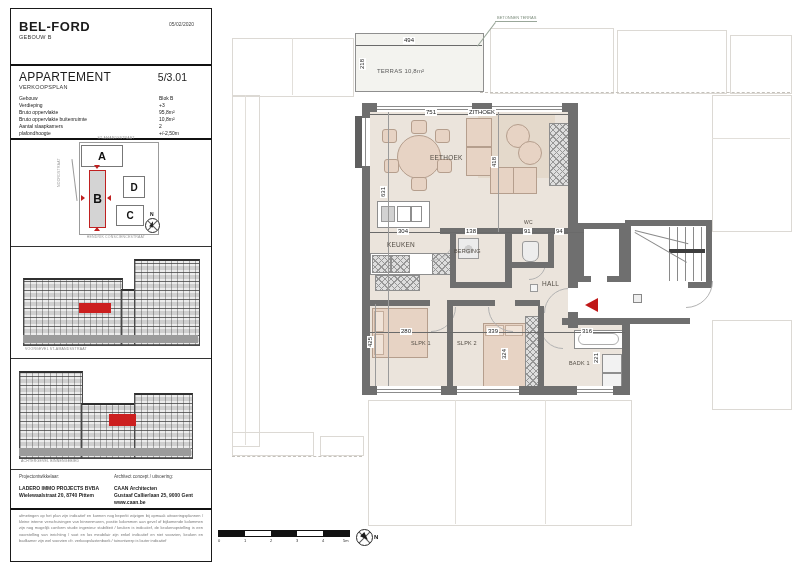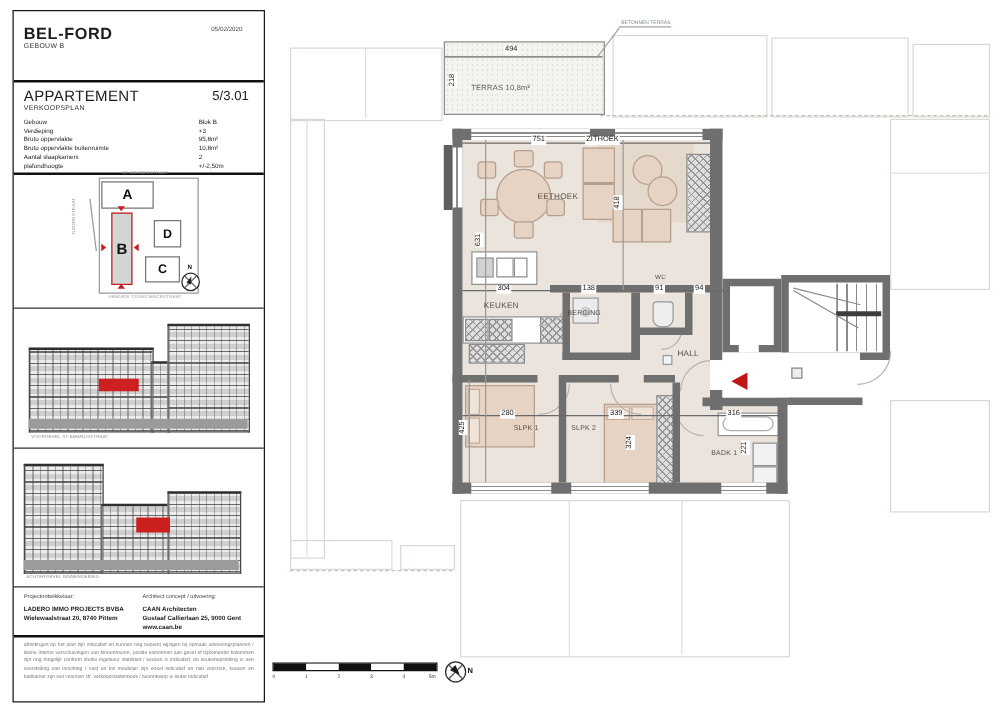--- a/index.html
+++ b/index.html
@@ -76,21 +76,21 @@
 
 <div class="sheet">
 
   <div class="panel">
     <div class="a t-project" style="left:8px;top:10px">BEL-FORD</div>
     <div class="a t-building" style="left:8px;top:25px">GEBOUW B</div>
     <div class="a t-date" style="left:158px;top:12px">05/02/2020</div>
     <div class="a hr2" style="left:0;top:55px"></div>
 
     <div class="a t-sheet" style="left:8px;top:61px">APPARTEMENT</div>
-    <div class="a t-num" style="right:12px;top:62px">5/3.01</div>
+    <div class="a t-num" style="right:24px;top:62px">5/3.01</div>
     <div class="a t-sub" style="left:8px;top:75px">VERKOOPSPLAN</div>
 
     <div class="a inf" style="left:8px;top:87px">Gebouw</div>
     <div class="a inf" style="left:148px;top:87px">Blok B</div>
     <div class="a inf" style="left:8px;top:94px">Verdieping</div>
     <div class="a inf" style="left:148px;top:94px">+3</div>
     <div class="a inf" style="left:8px;top:101px">Bruto oppervlakte</div>
     <div class="a inf" style="left:148px;top:101px">95,8m²</div>
     <div class="a inf" style="left:8px;top:108px">Bruto oppervlakte buitenruimte</div>
     <div class="a inf" style="left:148px;top:108px">10,8m²</div>

